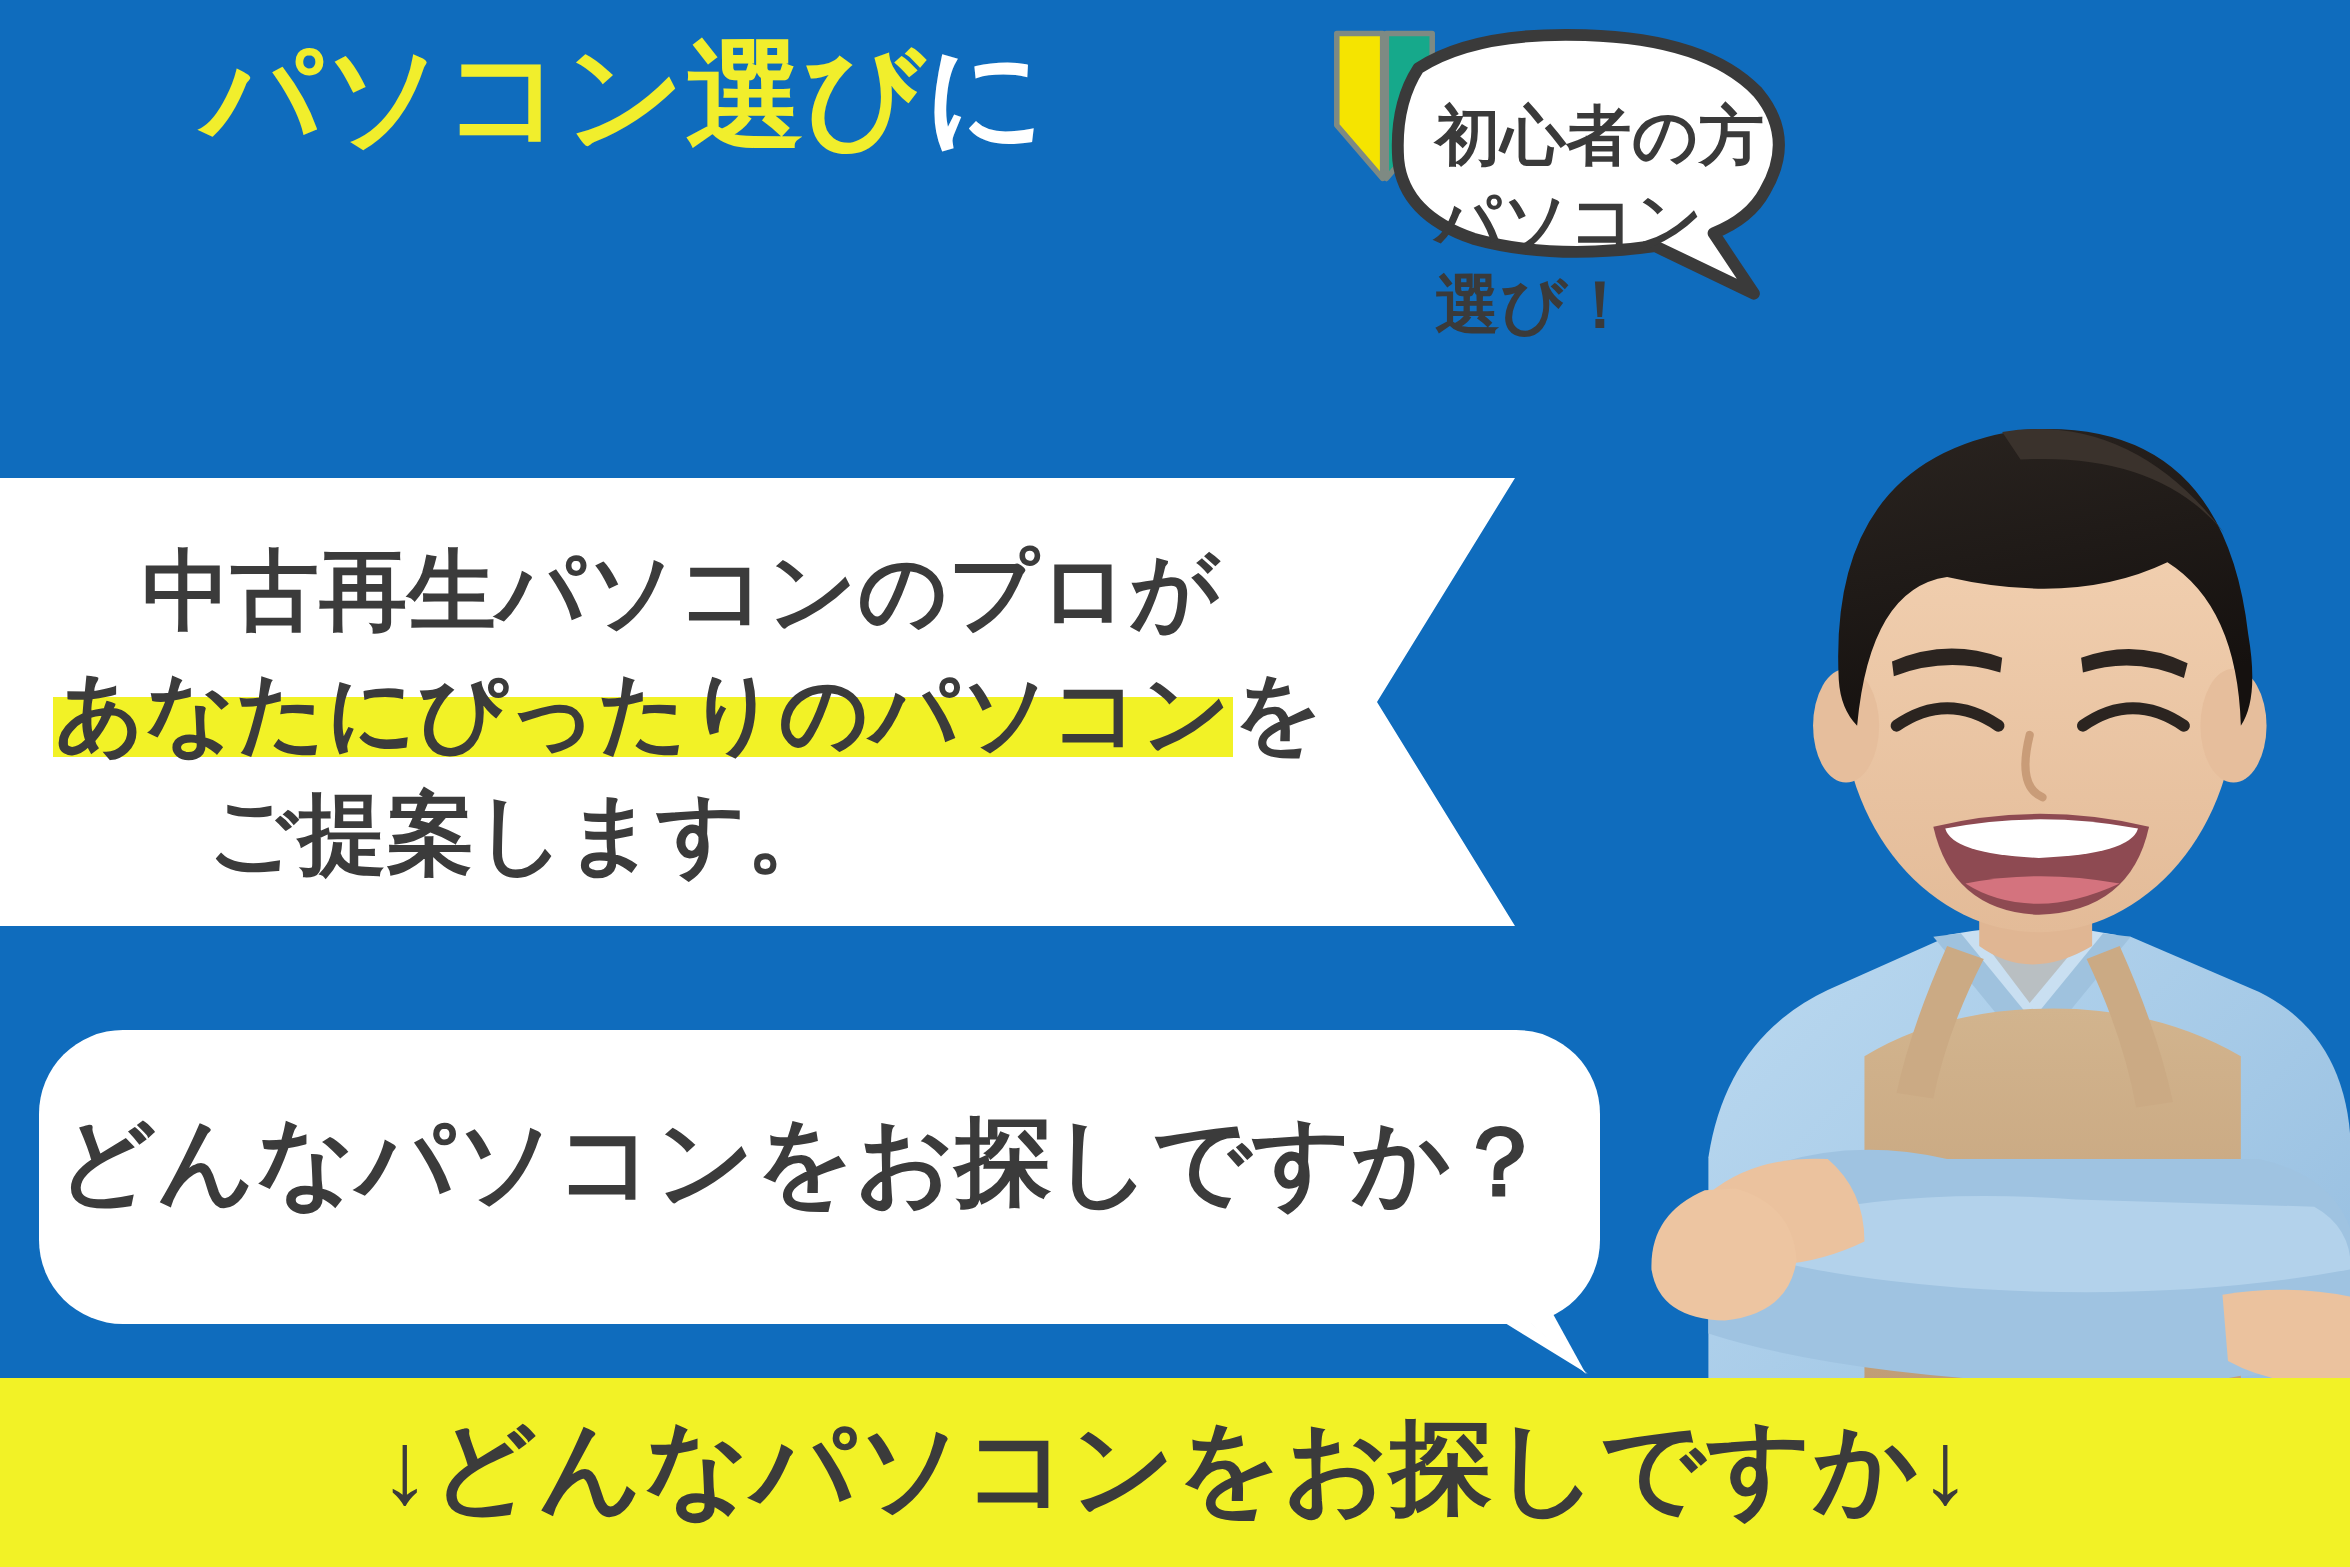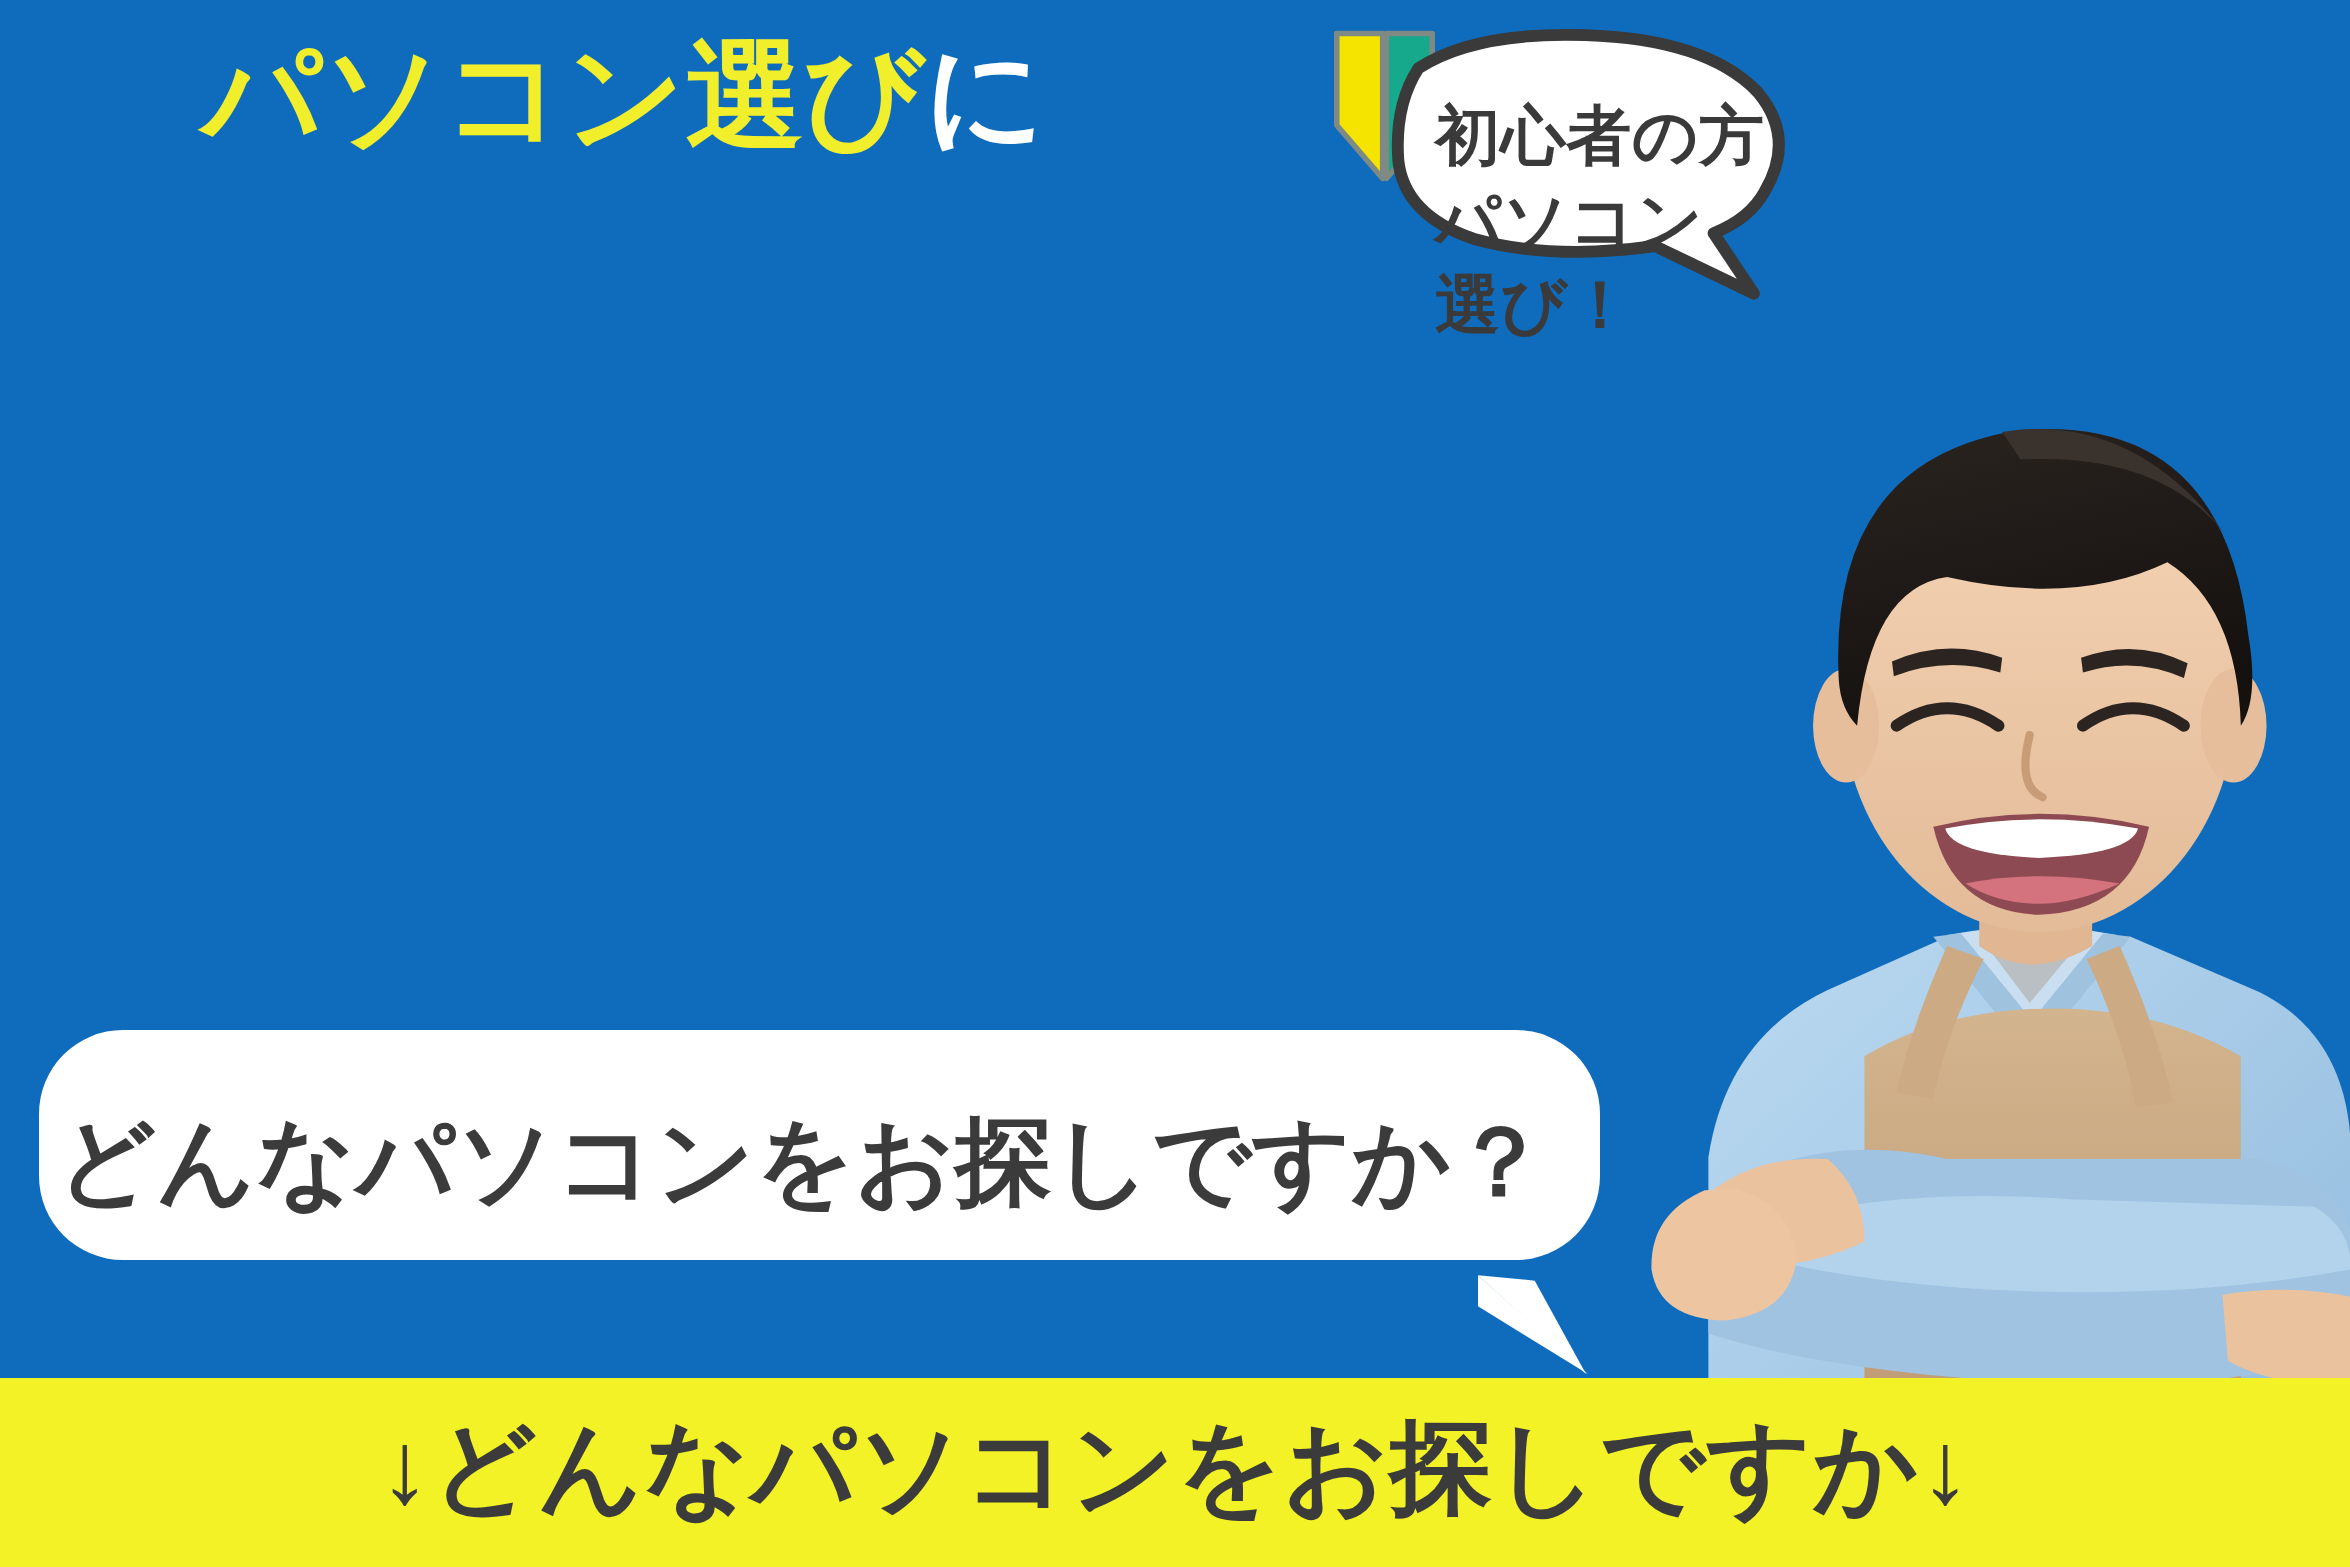--- a/index.html
+++ b/index.html
@@ -100,21 +100,21 @@
   .ribbon-line.l3 { transform: translateX(-167px); }
   .mark-yellow {
     background: linear-gradient(transparent 34%, #F2F226 34%, #F2F226 95%, transparent 95%);
     padding: 0 1.8px;
   }
 
   
   .q-bubble {
     position: absolute;
     left: 39px; top: 1030px;
-    width: 1561px; height: 230px;
+    width: 1561px; height: 294px;
     background: #FFFFFF;
     border-radius: 84px;
   }
   .q-bubble-tail {
     position: absolute;
     left: 1478px; top: 1275px;
     width: 119px; height: 101px;
   }
   .q-bubble-text {
     position: absolute;
@@ -246,20 +246,27 @@
       <path d="M34 46 Q96 6 216 10 Q348 14 404 72 Q446 122 412 180
                Q396 210 356 226 L400 292 L292 240
                Q180 256 94 232 Q18 206 12 146 Q8 86 34 46 Z" fill="#FFFFFF" stroke="#3A3A3A" stroke-width="13" stroke-linejoin="round"></path>
     </svg>
     <div class="rough-bubble-text">
       <div>初心者の方</div>
       <div>パソコン選び！</div>
     </div>
   </div>
 
+  <div class="ribbon">
+    <div class="ribbon-text">
+      <div class="ribbon-line l1">中古再生パソコンのプロが</div>
+      <div class="ribbon-line l2"><span class="mark-yellow">あなたにぴったりのパソコン</span><span>を</span></div>
+      <div class="ribbon-line l3">ご提案します。</div>
+    </div>
+  </div>
 
   <div class="q-bubble">
     <div class="q-bubble-text">どんなパソコンをお探しですか？</div>
   </div>
   <div class="q-bubble-tail">
     <svg width="119" height="101" viewBox="0 0 130 110" xmlns="http://www.w3.org/2000/svg">
       <path d="M0 0 L118 108 L62 6 Z" fill="#FFFFFF"></path>
       <path d="M0 0 L0 34 L120 108 Z" fill="#FFFFFF"></path>
     </svg>
   </div>

